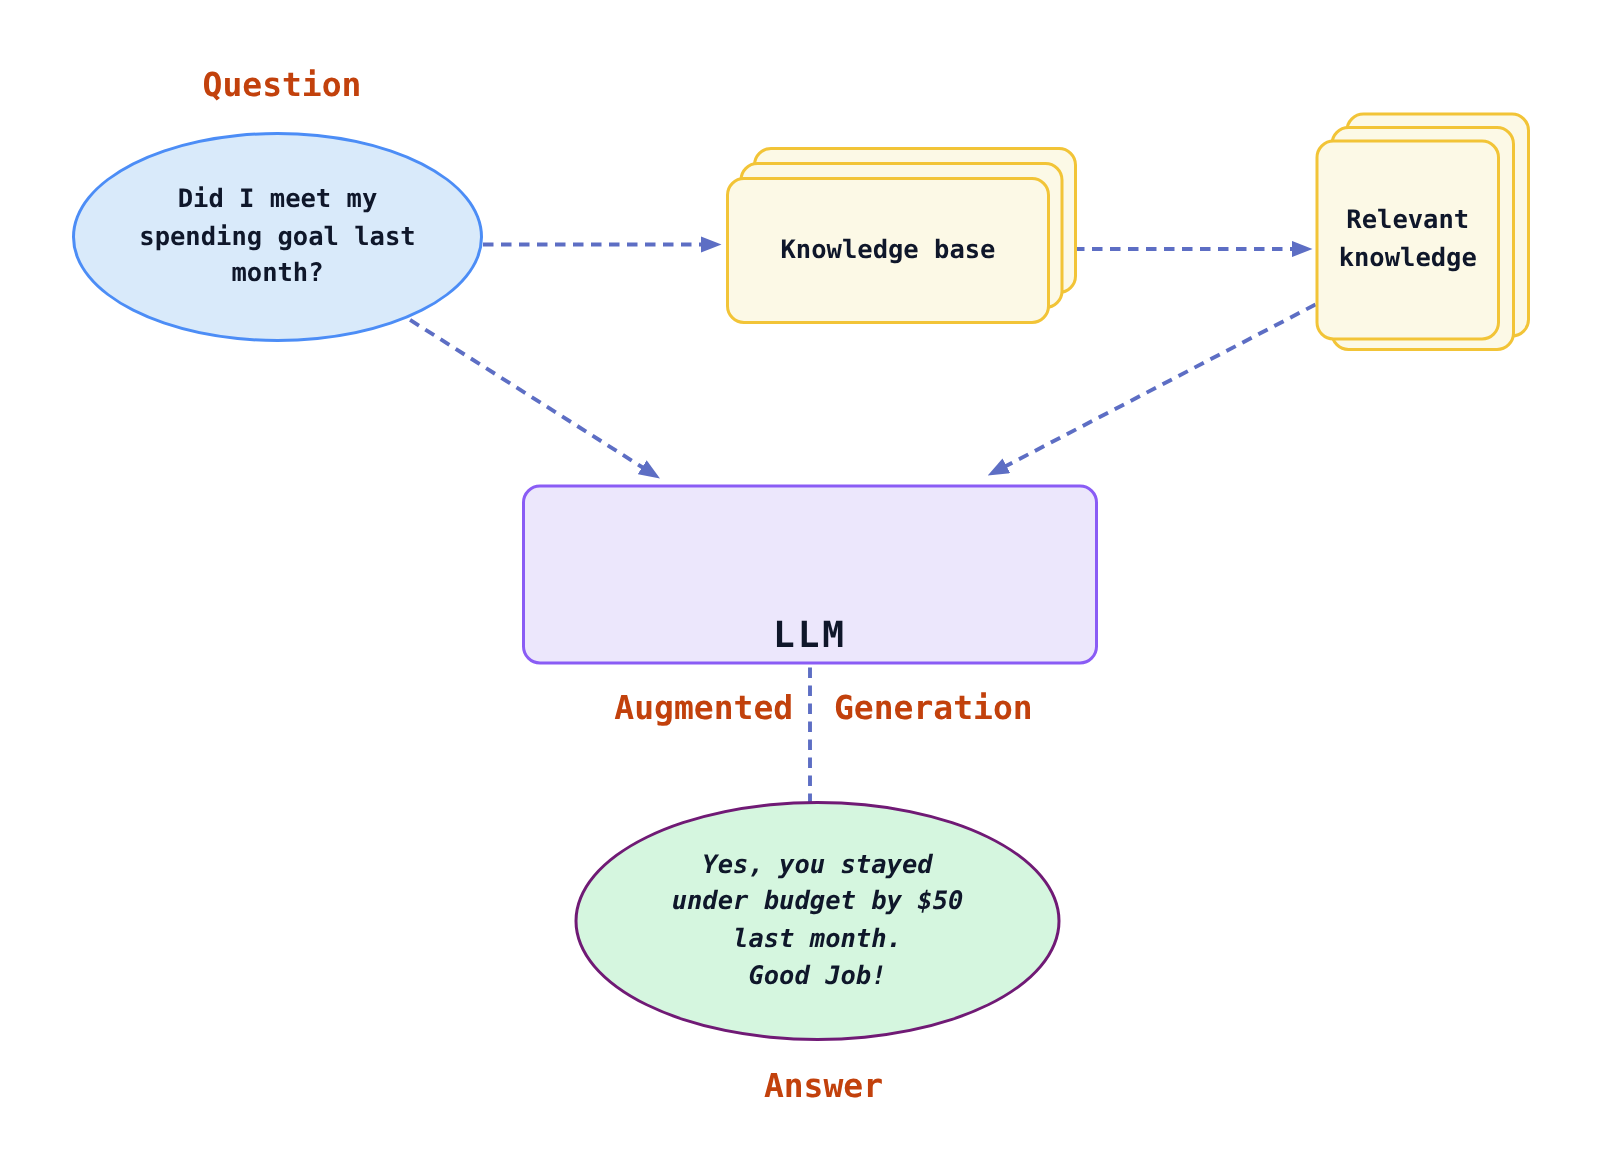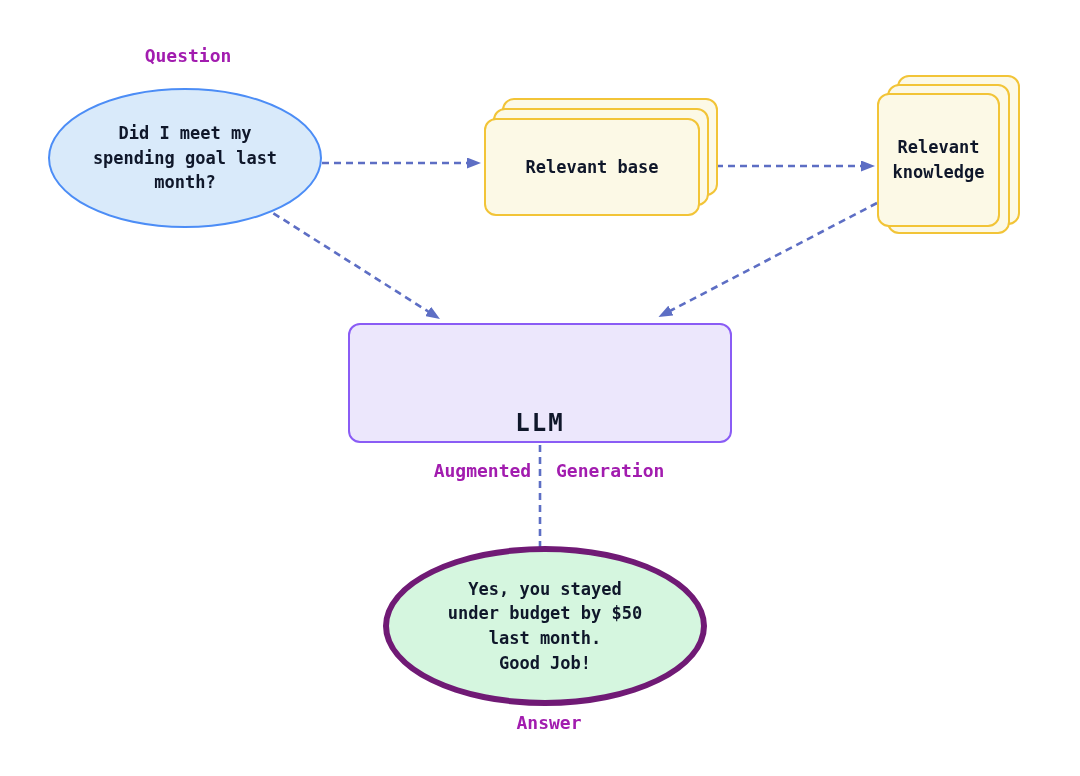--- a/index.html
+++ b/index.html
@@ -12,22 +12,22 @@
     position: relative;
     width: 1080px;
     height: 776px;
     background: #ffffff;
     overflow: hidden;
     color: #1F2861;
   }
   .abs { position: absolute; }
   .label {
     font-weight: bold;
-    font-size: 18px;
-    color: #a21caf;
+    font-size: 22px;
+    color: #c2410c;
     text-align: center;
     white-space: nowrap;
   }
   .node-text {
     font-weight: bold;
     font-size: 17px;
     line-height: 1.45;
     color: #0f172a;
     text-align: center;
     white-space: pre-line;
@@ -39,23 +39,24 @@
     justify-content: center;
     border-radius: 50%;
     box-sizing: border-box;
   }
   .ellipse.question {
     left: 48px; top: 88px; width: 274px; height: 140px;
     background: #D9EAFA;
     border: 2px solid #4C8DF6;
   }
   .ellipse.answer {
-    left: 383px; top: 546px; width: 324px; height: 160px;
+    left: 383px; top: 534px; width: 324px; height: 160px;
     background: #D5F6DF;
-    border: 6px solid #701a75;
+    border: 2px solid #701a75;
+    font-style: italic;
   }
   
   .card {
     position: absolute;
     box-sizing: border-box;
     background: #FCF9E6;
     border: 2px solid #F2C437;
     border-radius: 12px;
     display: flex;
     align-items: center;
@@ -108,21 +109,21 @@
   <div class="abs ellipse question">
     <div class="node-text">Did I meet my
 spending goal last
 month?</div>
   </div>
 
   <div>
     <div class="card" style="left:502px; top:98px;  width:216px; height:98px;"></div>
     <div class="card" style="left:493px; top:108px; width:216px; height:98px;"></div>
     <div class="card" style="left:484px; top:118px; width:216px; height:98px;">
-      <div class="node-text">Relevant base</div>
+      <div class="node-text">Knowledge base</div>
     </div>
   </div>
 
   <div>
     <div class="card" style="left:897px; top:75px; width:123px; height:150px;"></div>
     <div class="card" style="left:887px; top:84px; width:123px; height:150px;"></div>
     <div class="card" style="left:877px; top:93px; width:123px; height:134px;justify-content:center;">
       <div class="node-text">Relevant
 knowledge</div>
     </div>

